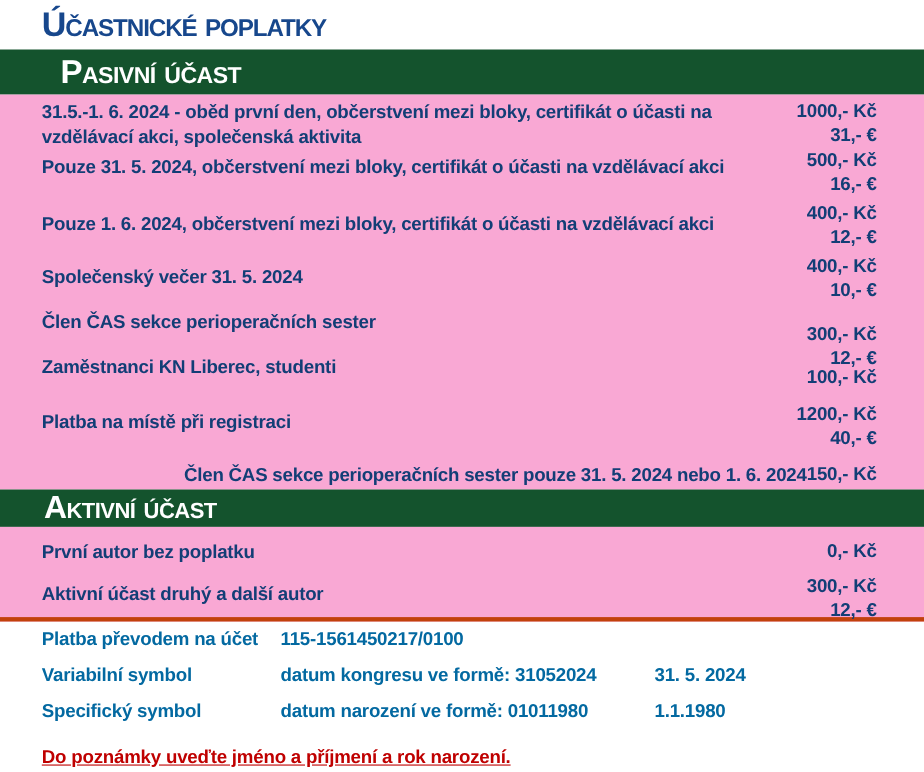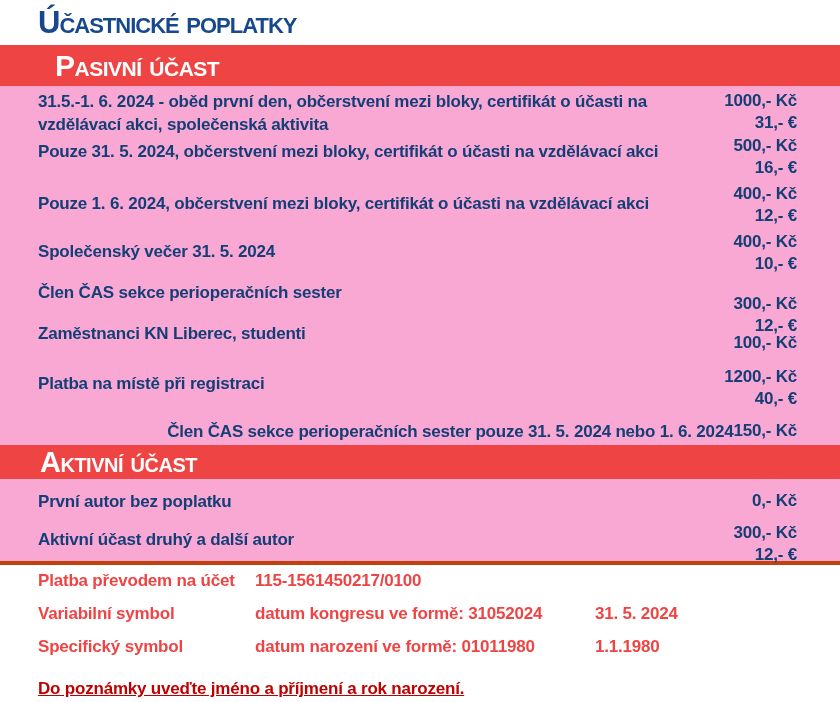--- a/index.html
+++ b/index.html
@@ -14,21 +14,21 @@
   
   .title-area { height:45px; box-sizing:border-box; padding:5px 0 0 38px; }
   .page-title {
     margin:0; display:inline-block;
     font-size:31px; font-weight:bold; font-variant:small-caps;
     letter-spacing:-1px; color:#17478c;
   }
 
   
   .section-bar {
-    background:#ef4444; color:#ffffff;
+    background:#14532d; color:#ffffff;
     font-variant:small-caps; font-weight:bold; letter-spacing:-0.5px;
     box-sizing:border-box;
   }
   .bar-pasivni { height:41px; line-height:41px; padding-left:55px; font-size:30px; }
   .bar-aktivni { height:34px; line-height:34px; padding-left:40px; font-size:29px; }
 
   
   .panel {
     background:#f9a8d4;
     box-sizing:border-box;
@@ -55,21 +55,21 @@
   .r6 { height:50px; } .r6 .fee-prices { top:10px; }
   .r7 { height:48px; } .r7 .fee-prices { top:-6px; }
   .r8 { height:29px;justify-content:flex-end; }
   .a1 { height:38px; }
   .a2 { height:33px; } .a2 .fee-prices { top:-6px; }
 
   
   .payment { box-sizing:border-box; padding:6px 0 0 38px; }
   .pay-row {
     display:flex; height:33px; align-items:flex-start;
-    color:#ef4444; font-weight:bold; font-size:17px; letter-spacing:-0.2px;
+    color:#0369a1; font-weight:bold; font-size:17px; letter-spacing:-0.2px;
   }
   .pay-label { width:217px; }
   .pay-detail { width:340px; }
   .pay-example { white-space:nowrap; }
   .note {
     margin-top:9px;
     color:#bf0000; font-weight:bold; font-size:17px; letter-spacing:-0.2px;
     text-decoration:underline;
   }
 </style>

